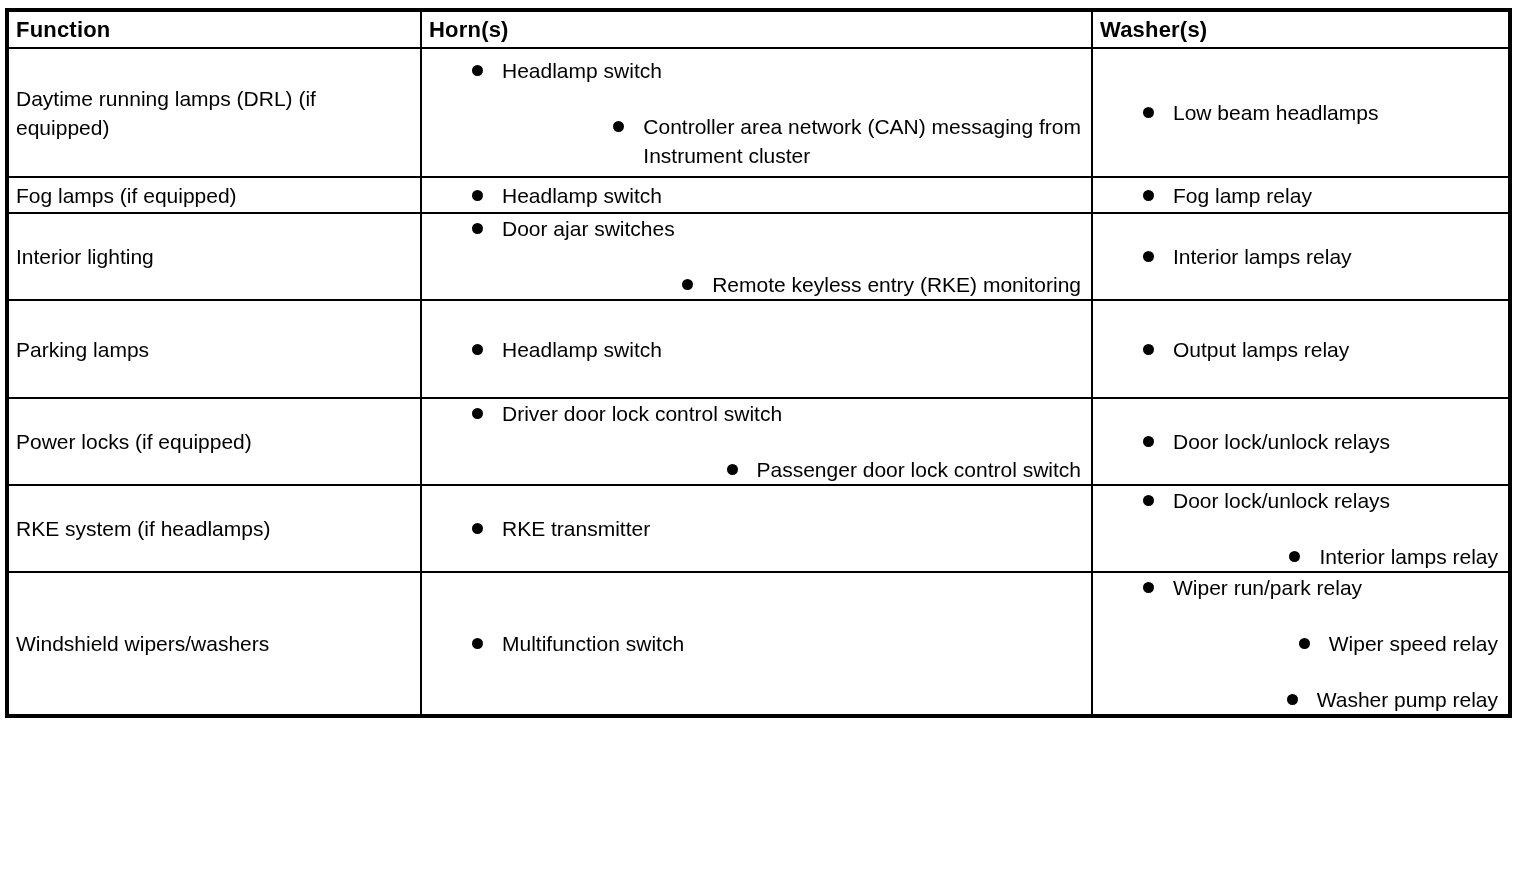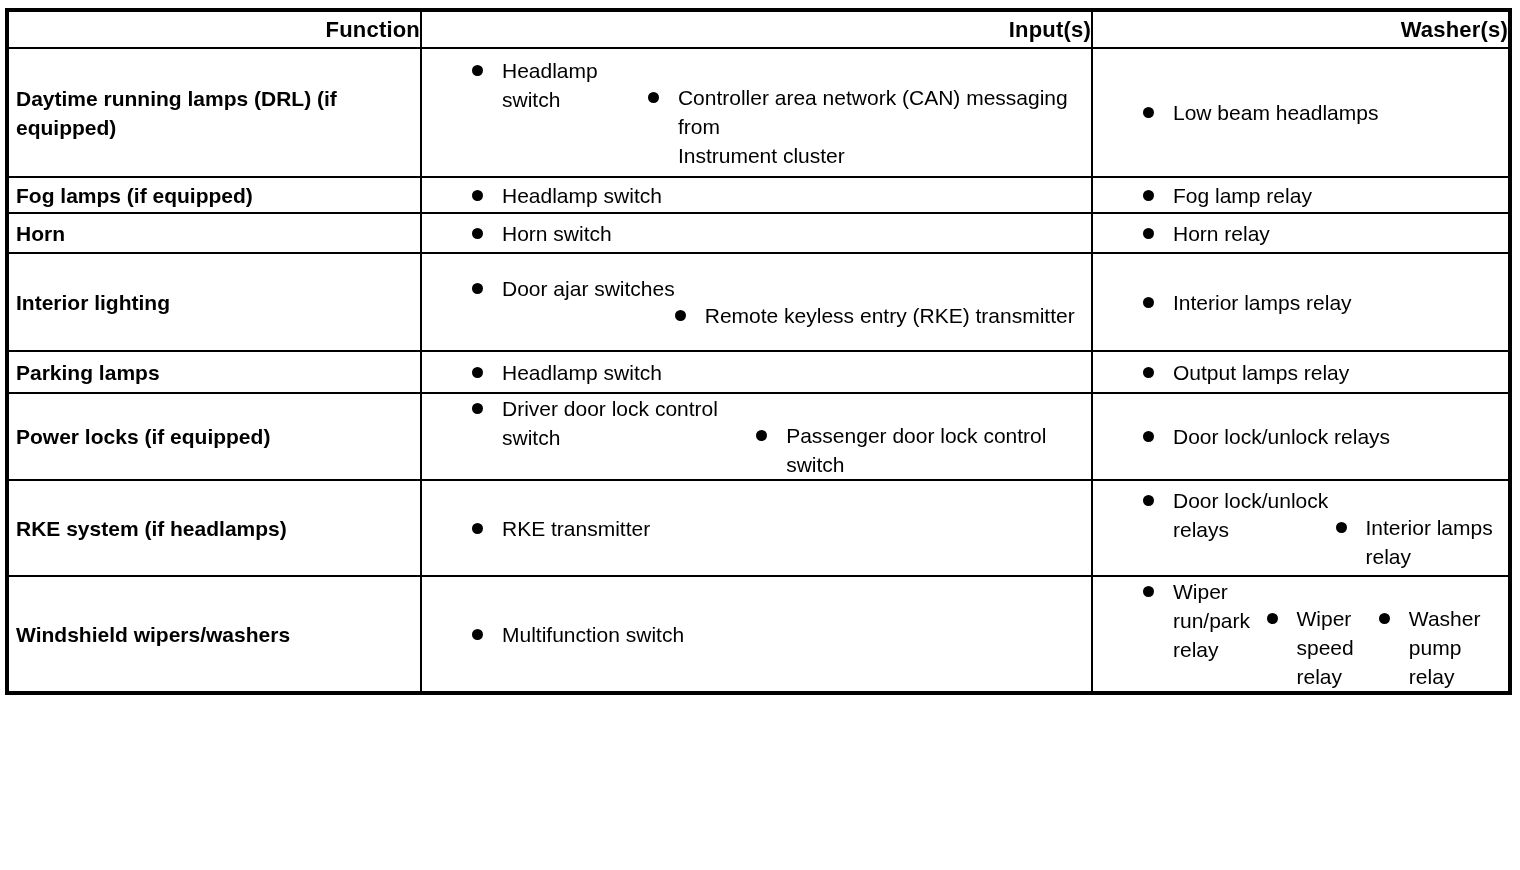--- a/index.html
+++ b/index.html
@@ -29,21 +29,21 @@
   }
   table.io-table, table.io-table th, table.io-table td {
     border: 2px solid #000000;
   }
   table.io-table {
     border: 4px solid #000000;
   }
   th.col-header {
     font-size: 22px;
     font-weight: 700;
-    text-align: right;
+    text-align: left;
     vertical-align: middle;
     padding: 0 0 0 7px;
     letter-spacing: 0.2px;
   }
   thead tr { height: 38px; }
   
   tbody tr:nth-child(1)  { height: 129px; }
   tbody tr:nth-child(2)  { height: 36px; }
   tbody tr:nth-child(3)  { height: 40px; }
   tbody tr:nth-child(4)  { height: 98px; }
@@ -55,26 +55,25 @@
   tbody tr:nth-child(10) { height: 150px; }
 
   td {
     vertical-align: middle;
     font-size: 21px;
     line-height: 29px;
   }
   td.function-cell {
     padding: 2px 10px 2px 7px;
     white-space: pre-line;
-    font-weight: bold;
   }
   td.list-cell { padding: 0; }
   .bullet-list {
     display: flex;
-    flex-direction: row;
+    flex-direction: column;
     margin: 0;
     padding: 0 10px 0 50px;
     list-style: none;
   }
   .bullet-item { display: flex; align-items: flex-start; }
   .bullet-item + .bullet-item { margin-top: 27px; justify-content: flex-end; }
   .dot {
     flex: 0 0 auto;
     width: 11px;
     height: 11px;
@@ -90,21 +89,21 @@
 <div class="page">
   <table class="io-table">
     <colgroup>
       <col style="width:414px">
       <col style="width:671px">
       <col style="width:418px">
     </colgroup>
     <thead>
       <tr>
         <th class="col-header">Function</th>
-        <th class="col-header">Input(s)</th>
+        <th class="col-header">Horn(s)</th>
         <th class="col-header">Washer(s)</th>
       </tr>
     </thead>
     <tbody id="table-body">
         <tr>
           <td class="function-cell">Daytime running lamps (DRL) (if
 equipped)</td>
           <td class="list-cell">
             <ul class="bullet-list">
               <li class="bullet-item">
@@ -140,49 +139,30 @@
           <td class="list-cell">
             <ul class="bullet-list">
               <li class="bullet-item">
                 <span class="dot"></span>
                 <span class="bullet-text">Fog lamp relay</span>
               </li>
             </ul>
           </td>
         </tr>
         <tr>
-          <td class="function-cell">Horn</td>
-          <td class="list-cell">
-            <ul class="bullet-list">
-              <li class="bullet-item">
-                <span class="dot"></span>
-                <span class="bullet-text">Horn switch</span>
-              </li>
-            </ul>
-          </td>
-          <td class="list-cell">
-            <ul class="bullet-list">
-              <li class="bullet-item">
-                <span class="dot"></span>
-                <span class="bullet-text">Horn relay</span>
-              </li>
-            </ul>
-          </td>
-        </tr>
-        <tr>
           <td class="function-cell">Interior lighting</td>
           <td class="list-cell">
             <ul class="bullet-list">
               <li class="bullet-item">
                 <span class="dot"></span>
                 <span class="bullet-text">Door ajar switches</span>
               </li>
               <li class="bullet-item">
                 <span class="dot"></span>
-                <span class="bullet-text">Remote keyless entry (RKE) transmitter</span>
+                <span class="bullet-text">Remote keyless entry (RKE) monitoring</span>
               </li>
             </ul>
           </td>
           <td class="list-cell">
             <ul class="bullet-list">
               <li class="bullet-item">
                 <span class="dot"></span>
                 <span class="bullet-text">Interior lamps relay</span>
               </li>
             </ul>

